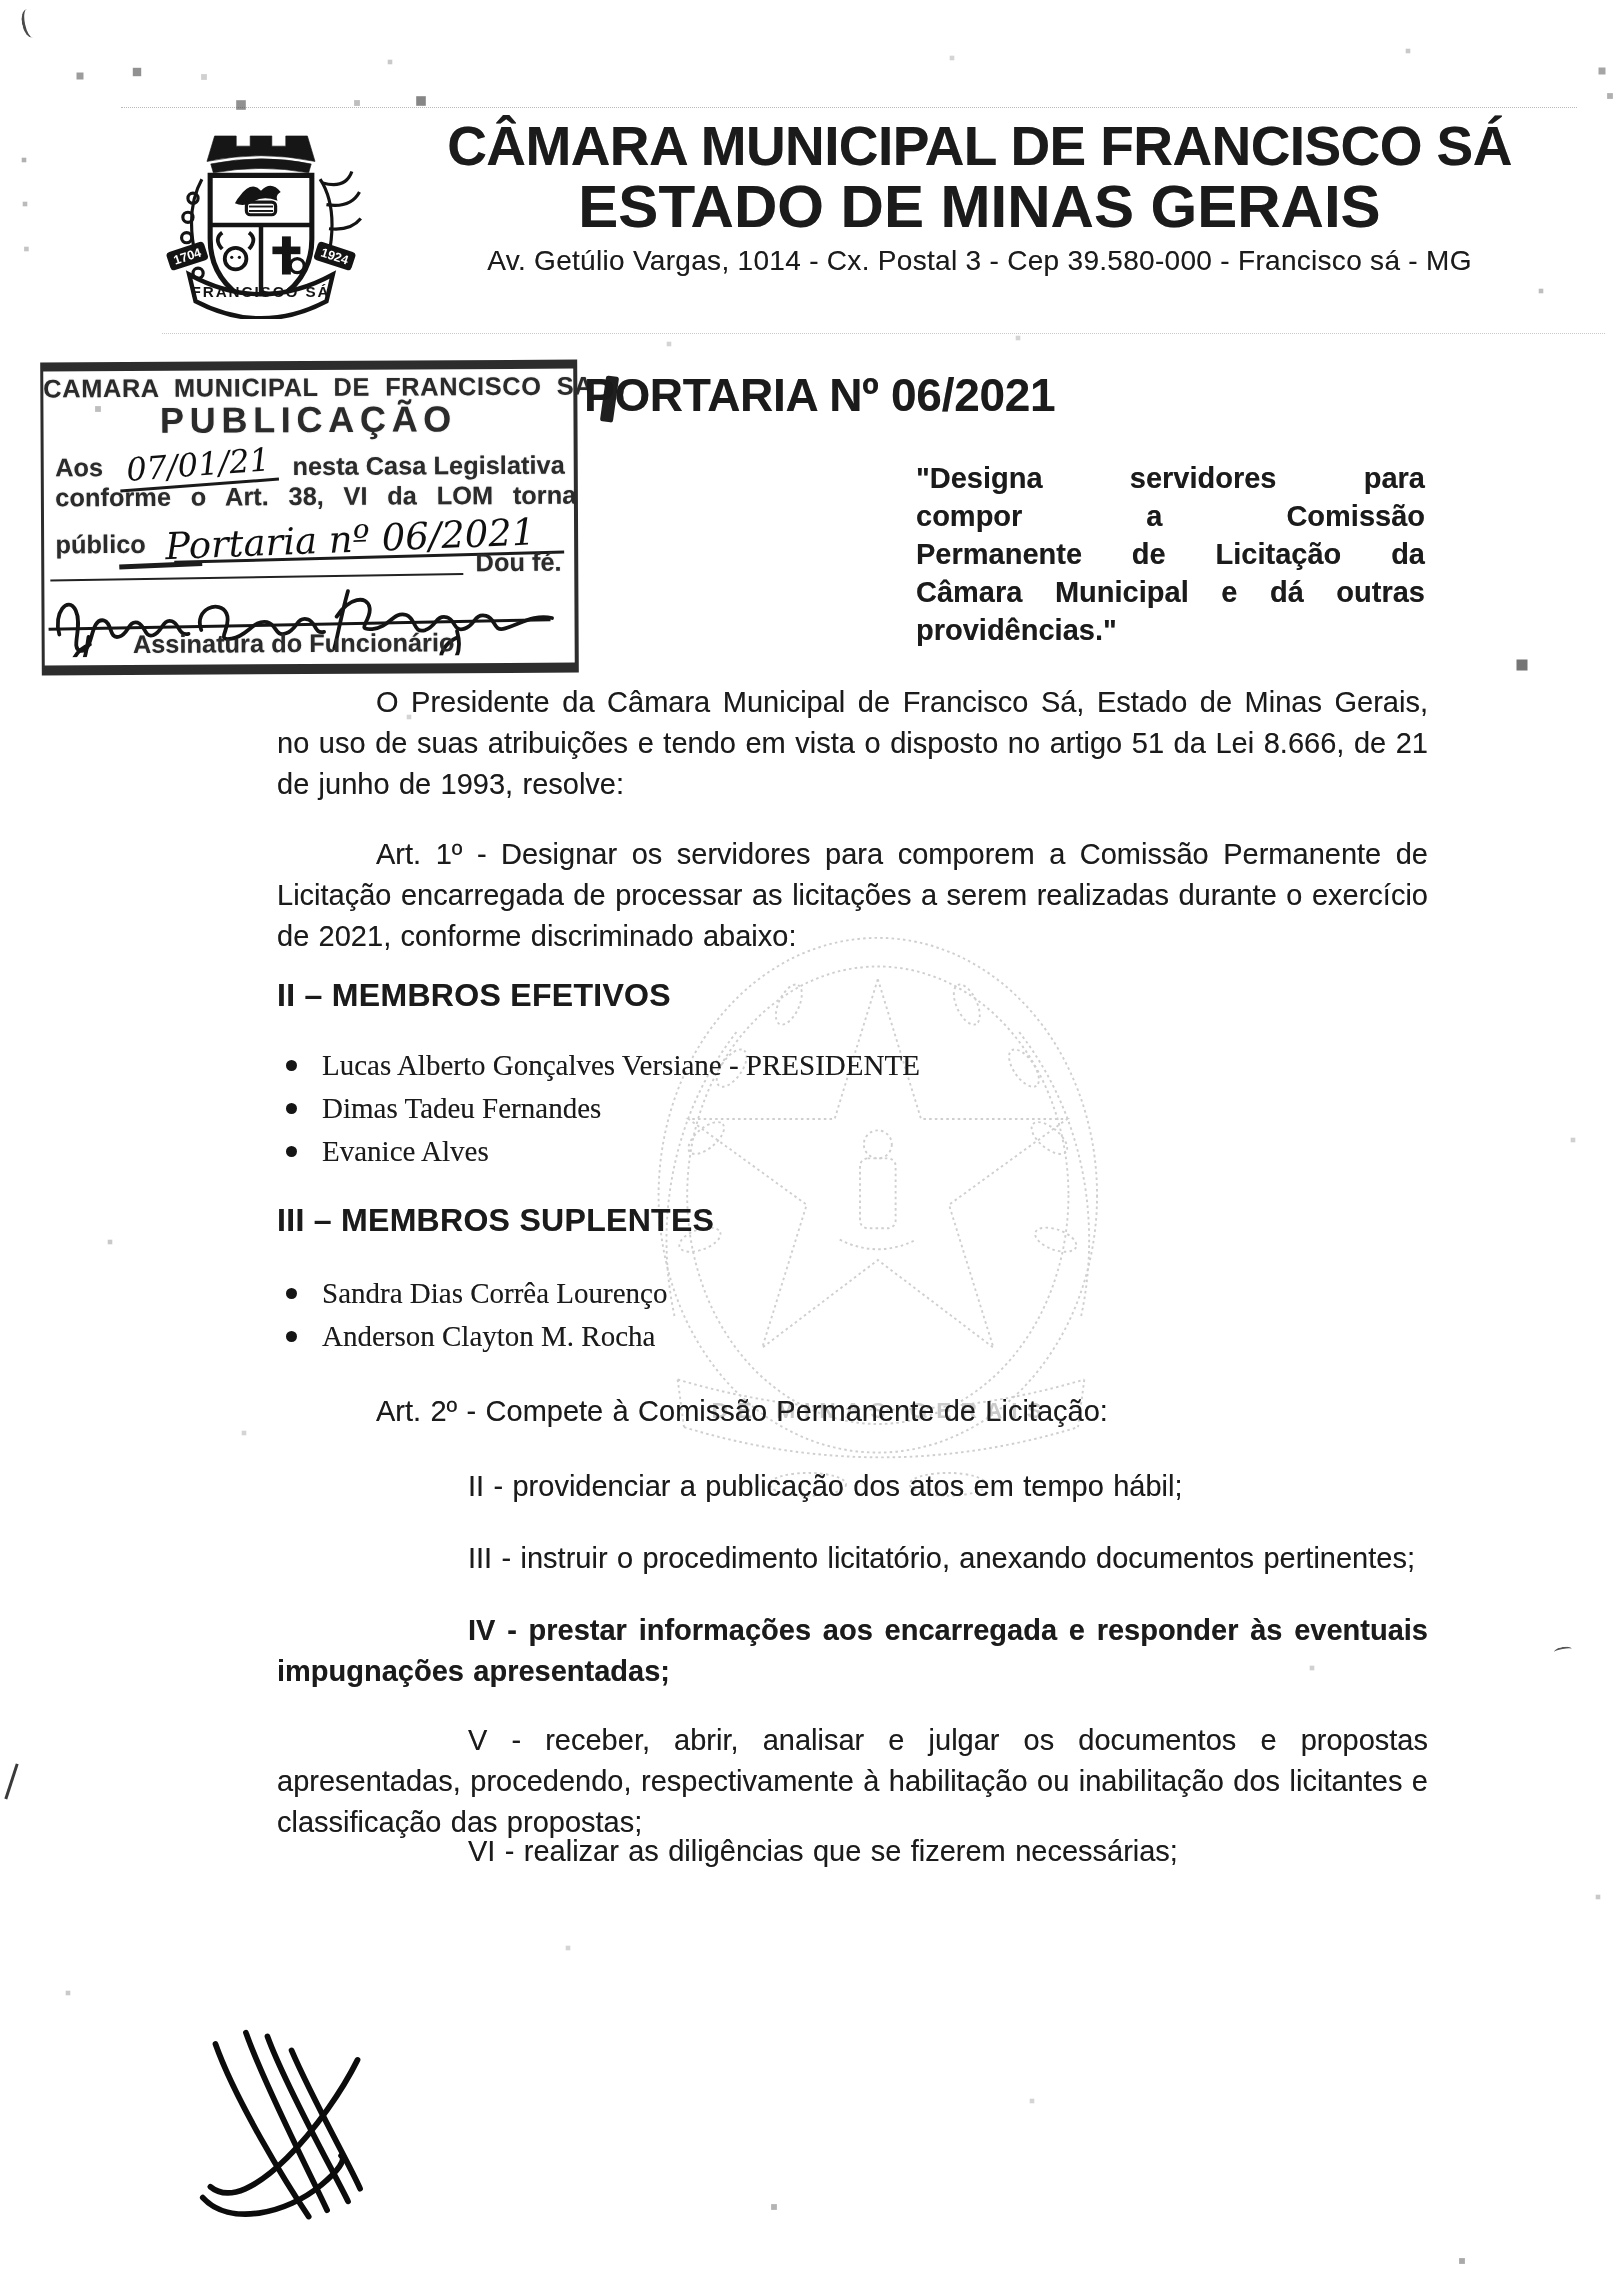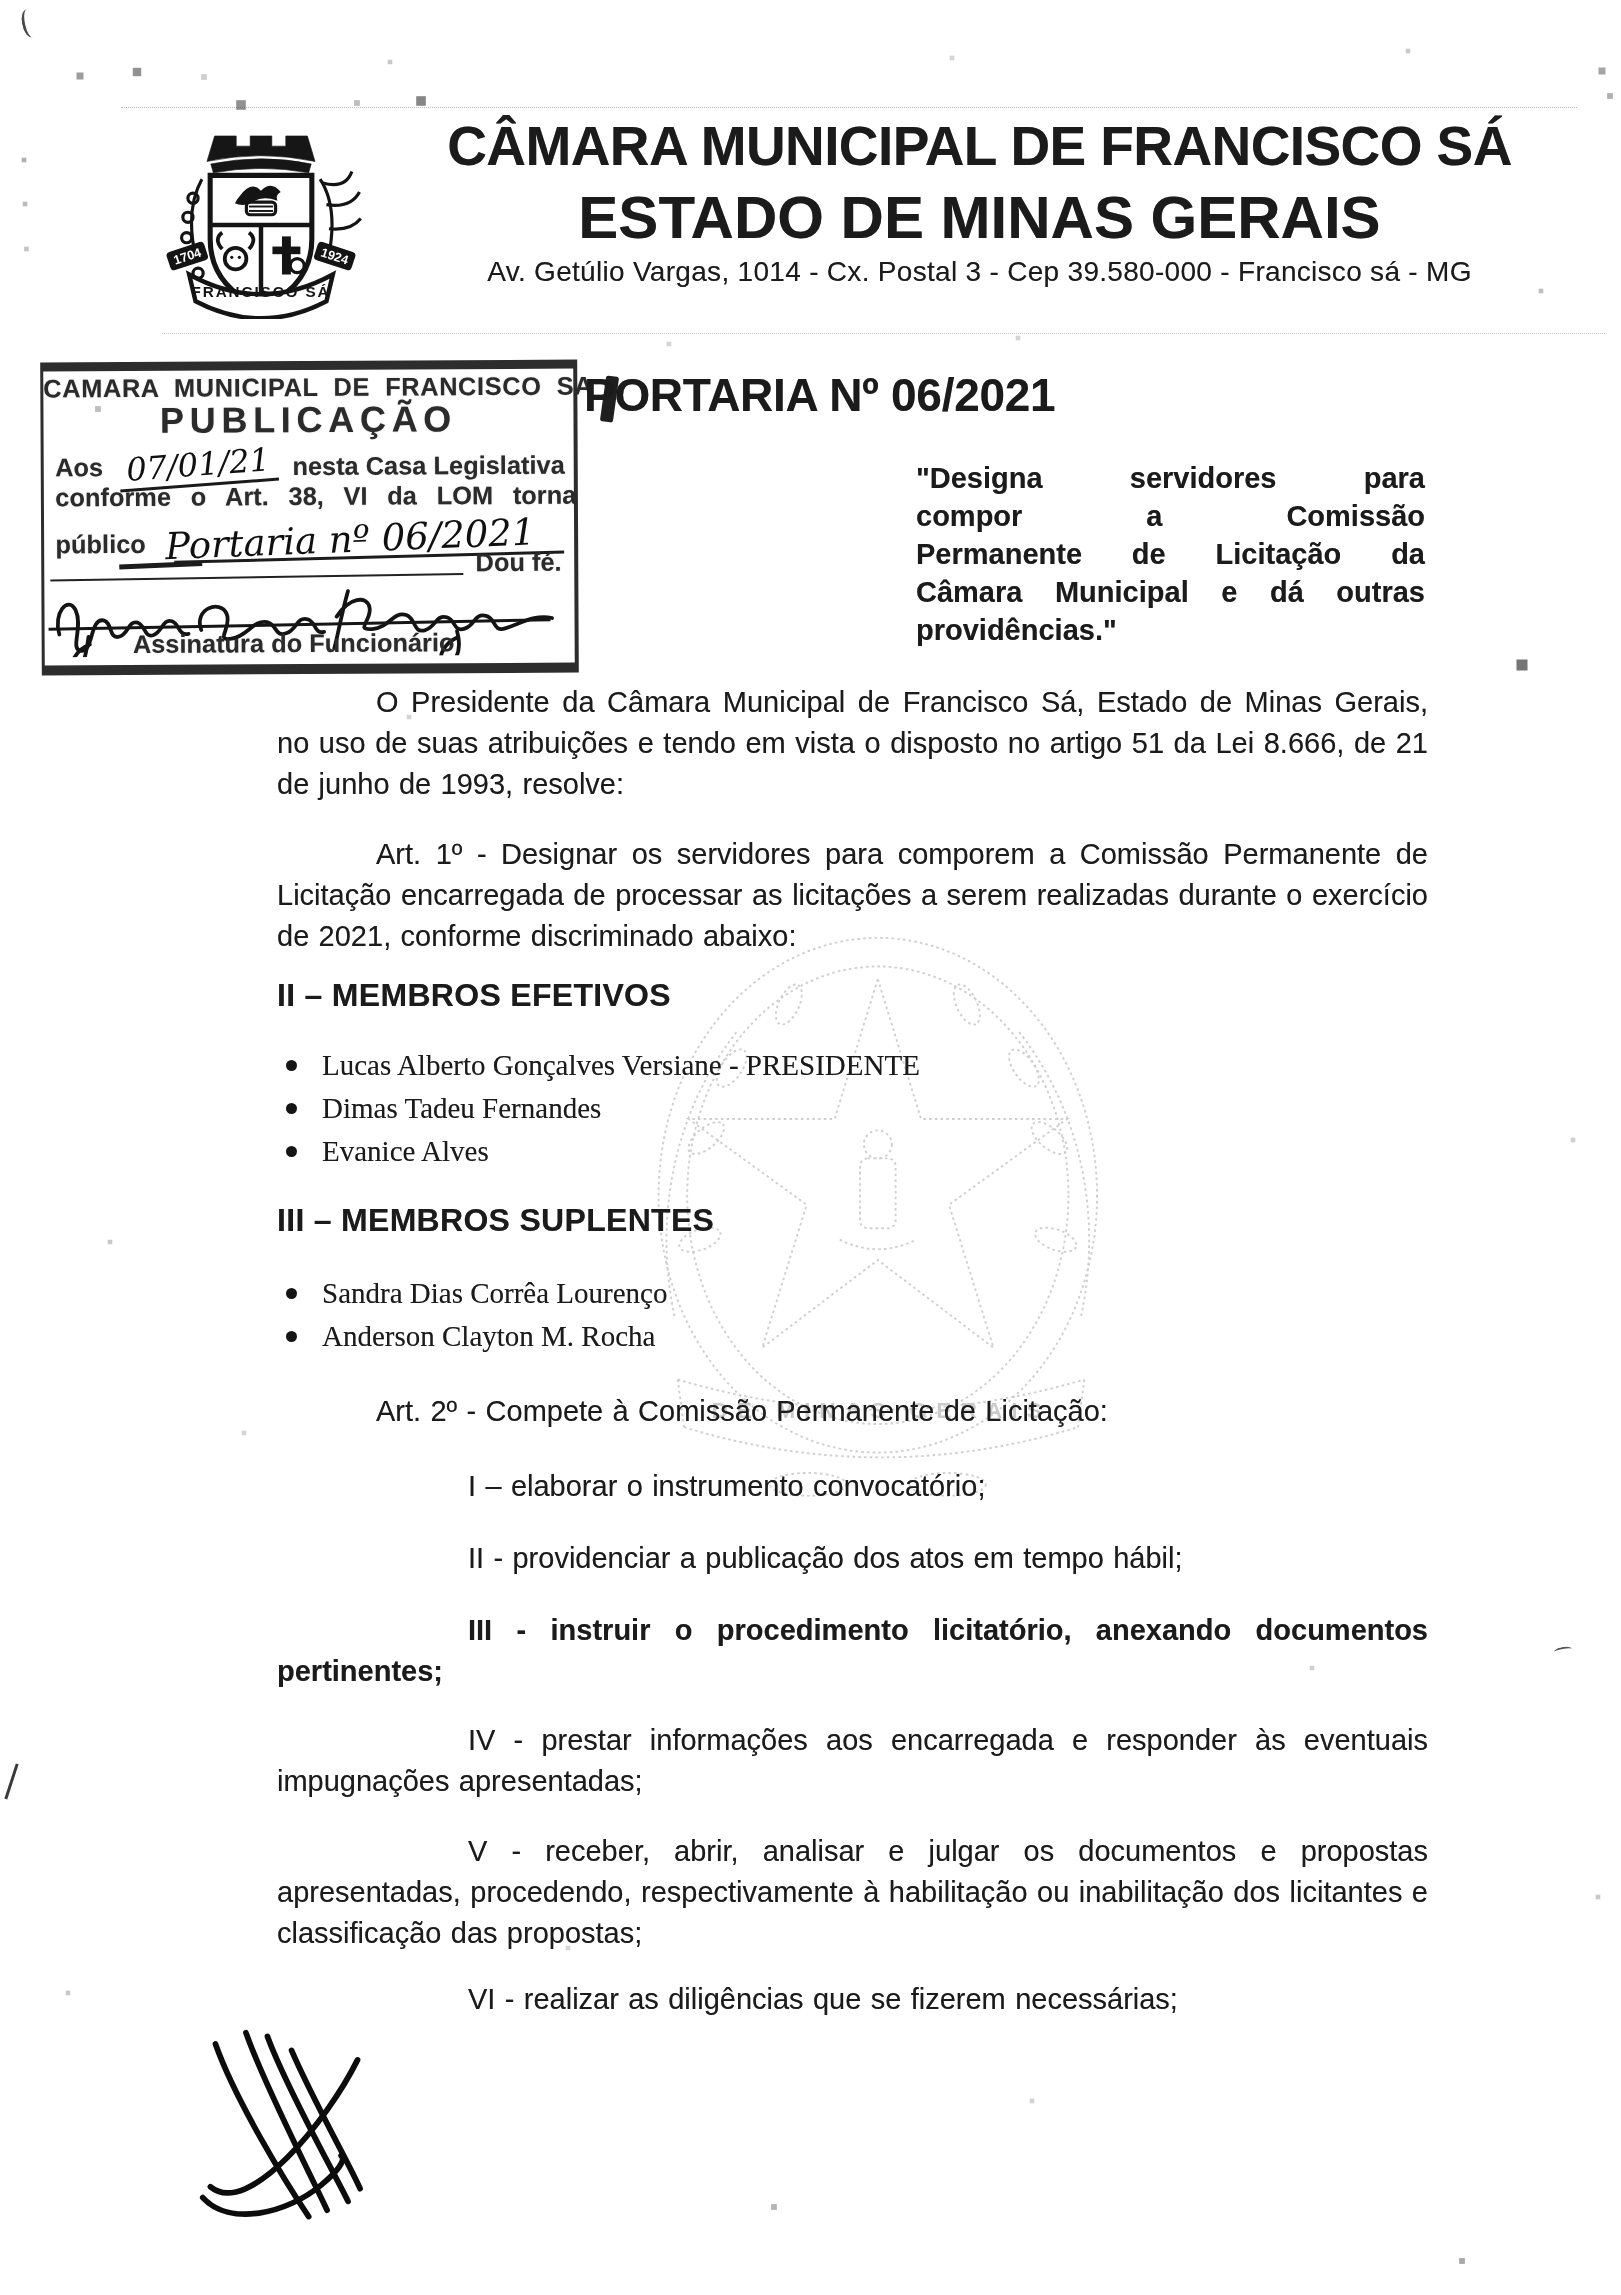--- a/index.html
+++ b/index.html
@@ -32,21 +32,21 @@
   .art-dash{position:absolute;left:603px;top:376px;width:12.7px;height:46px;background:#1f1f1f;
     transform:rotate(8deg);border-radius:2.5px;}
   .art-backslash{position:absolute;left:10.2px;top:1763px;width:3.2px;height:37px;background:#3a3a3a;transform:rotate(18deg);}
   .art-tilde{position:absolute;left:1554px;top:1647px;width:18px;height:5.1px;border-top:2.5px solid #555;
     border-radius:50%;transform:rotate(-10deg);}
 
   
   .crest{position:absolute;left:156px;top:122px;}
   .header-text{position:absolute;left:382px;top:118px;width:1195px;text-align:center;}
   .h-title1{font-size:55px;font-weight:700;letter-spacing:-0.6px;line-height:1.04;white-space:nowrap;}
-  .h-title2{font-size:60px;font-weight:700;margin-top:13px;line-height:1;}
+  .h-title2{font-size:60px;font-weight:700;margin-top:2px;line-height:1;}
   .h-addr{font-size:28px;margin-top:8px;letter-spacing:0.3px;}
   .h-phone{font-size:24px;margin-top:3.8px;}
   .h-email{border-bottom:1.9px solid #2a2a2a;padding-bottom:0.6px;}
 
   
   .stamp{position:absolute;left:41px;top:361px;width:537px;height:313px;box-sizing:border-box;
     border-style:solid;border-color:#2d2d2d;border-width:9px 4.5px 10.2px 3.8px;transform:rotate(-.3deg);
     color:#2b2b2b;font-weight:700;text-shadow:0 0 1.3px rgba(40,40,40,.35);}
   .st-org{position:absolute;top:2.5px;left:0;right:0;text-align:center;font-size:25.4px;letter-spacing:0.6px;word-spacing:7.6px;white-space:nowrap;}
   .st-title{position:absolute;top:29px;left:0;right:0;text-align:center;font-size:36px;letter-spacing:5.7px;}
@@ -234,21 +234,20 @@
 
   <h2 class="sec-head h-subs txt">III – MEMBROS SUPLENTES</h2>
   <ul class="member-list ul-subs txt">
       <li class="member">Sandra Dias Corrêa Lourenço</li>
       <li class="member">Anderson Clayton M. Rocha</li>
     </ul>
 
   <p class="para p-art2 txt">Art. 2º - Compete à Comissão Permanente de Licitação:</p>
 
   <div class="items-layer">
-      <p class="item txt">I – elaborar o instrumento convocatório;</p>
       <p class="item txt">II - providenciar a publicação dos atos em tempo hábil;</p>
       <p class="item txt">III - instruir o procedimento licitatório, anexando documentos pertinentes;</p>
       <p class="item txt">IV - prestar informações aos encarregada e responder às eventuais impugnações apresentadas;</p>
       <p class="item txt">V - receber, abrir, analisar e julgar os documentos e propostas apresentadas, procedendo, respectivamente à habilitação ou inabilitação dos licitantes e classificação das propostas;</p>
       <p class="item txt">VI - realizar as diligências que se fizerem necessárias;</p>
     </div>
 
   <svg class="xmark" width="191" height="203" viewBox="0 0 300 320">
     <g stroke="#0c0c0c" stroke-width="9" fill="none" stroke-linecap="round">
       <path d="M38,30 C70,120 150,250 185,302"></path>

